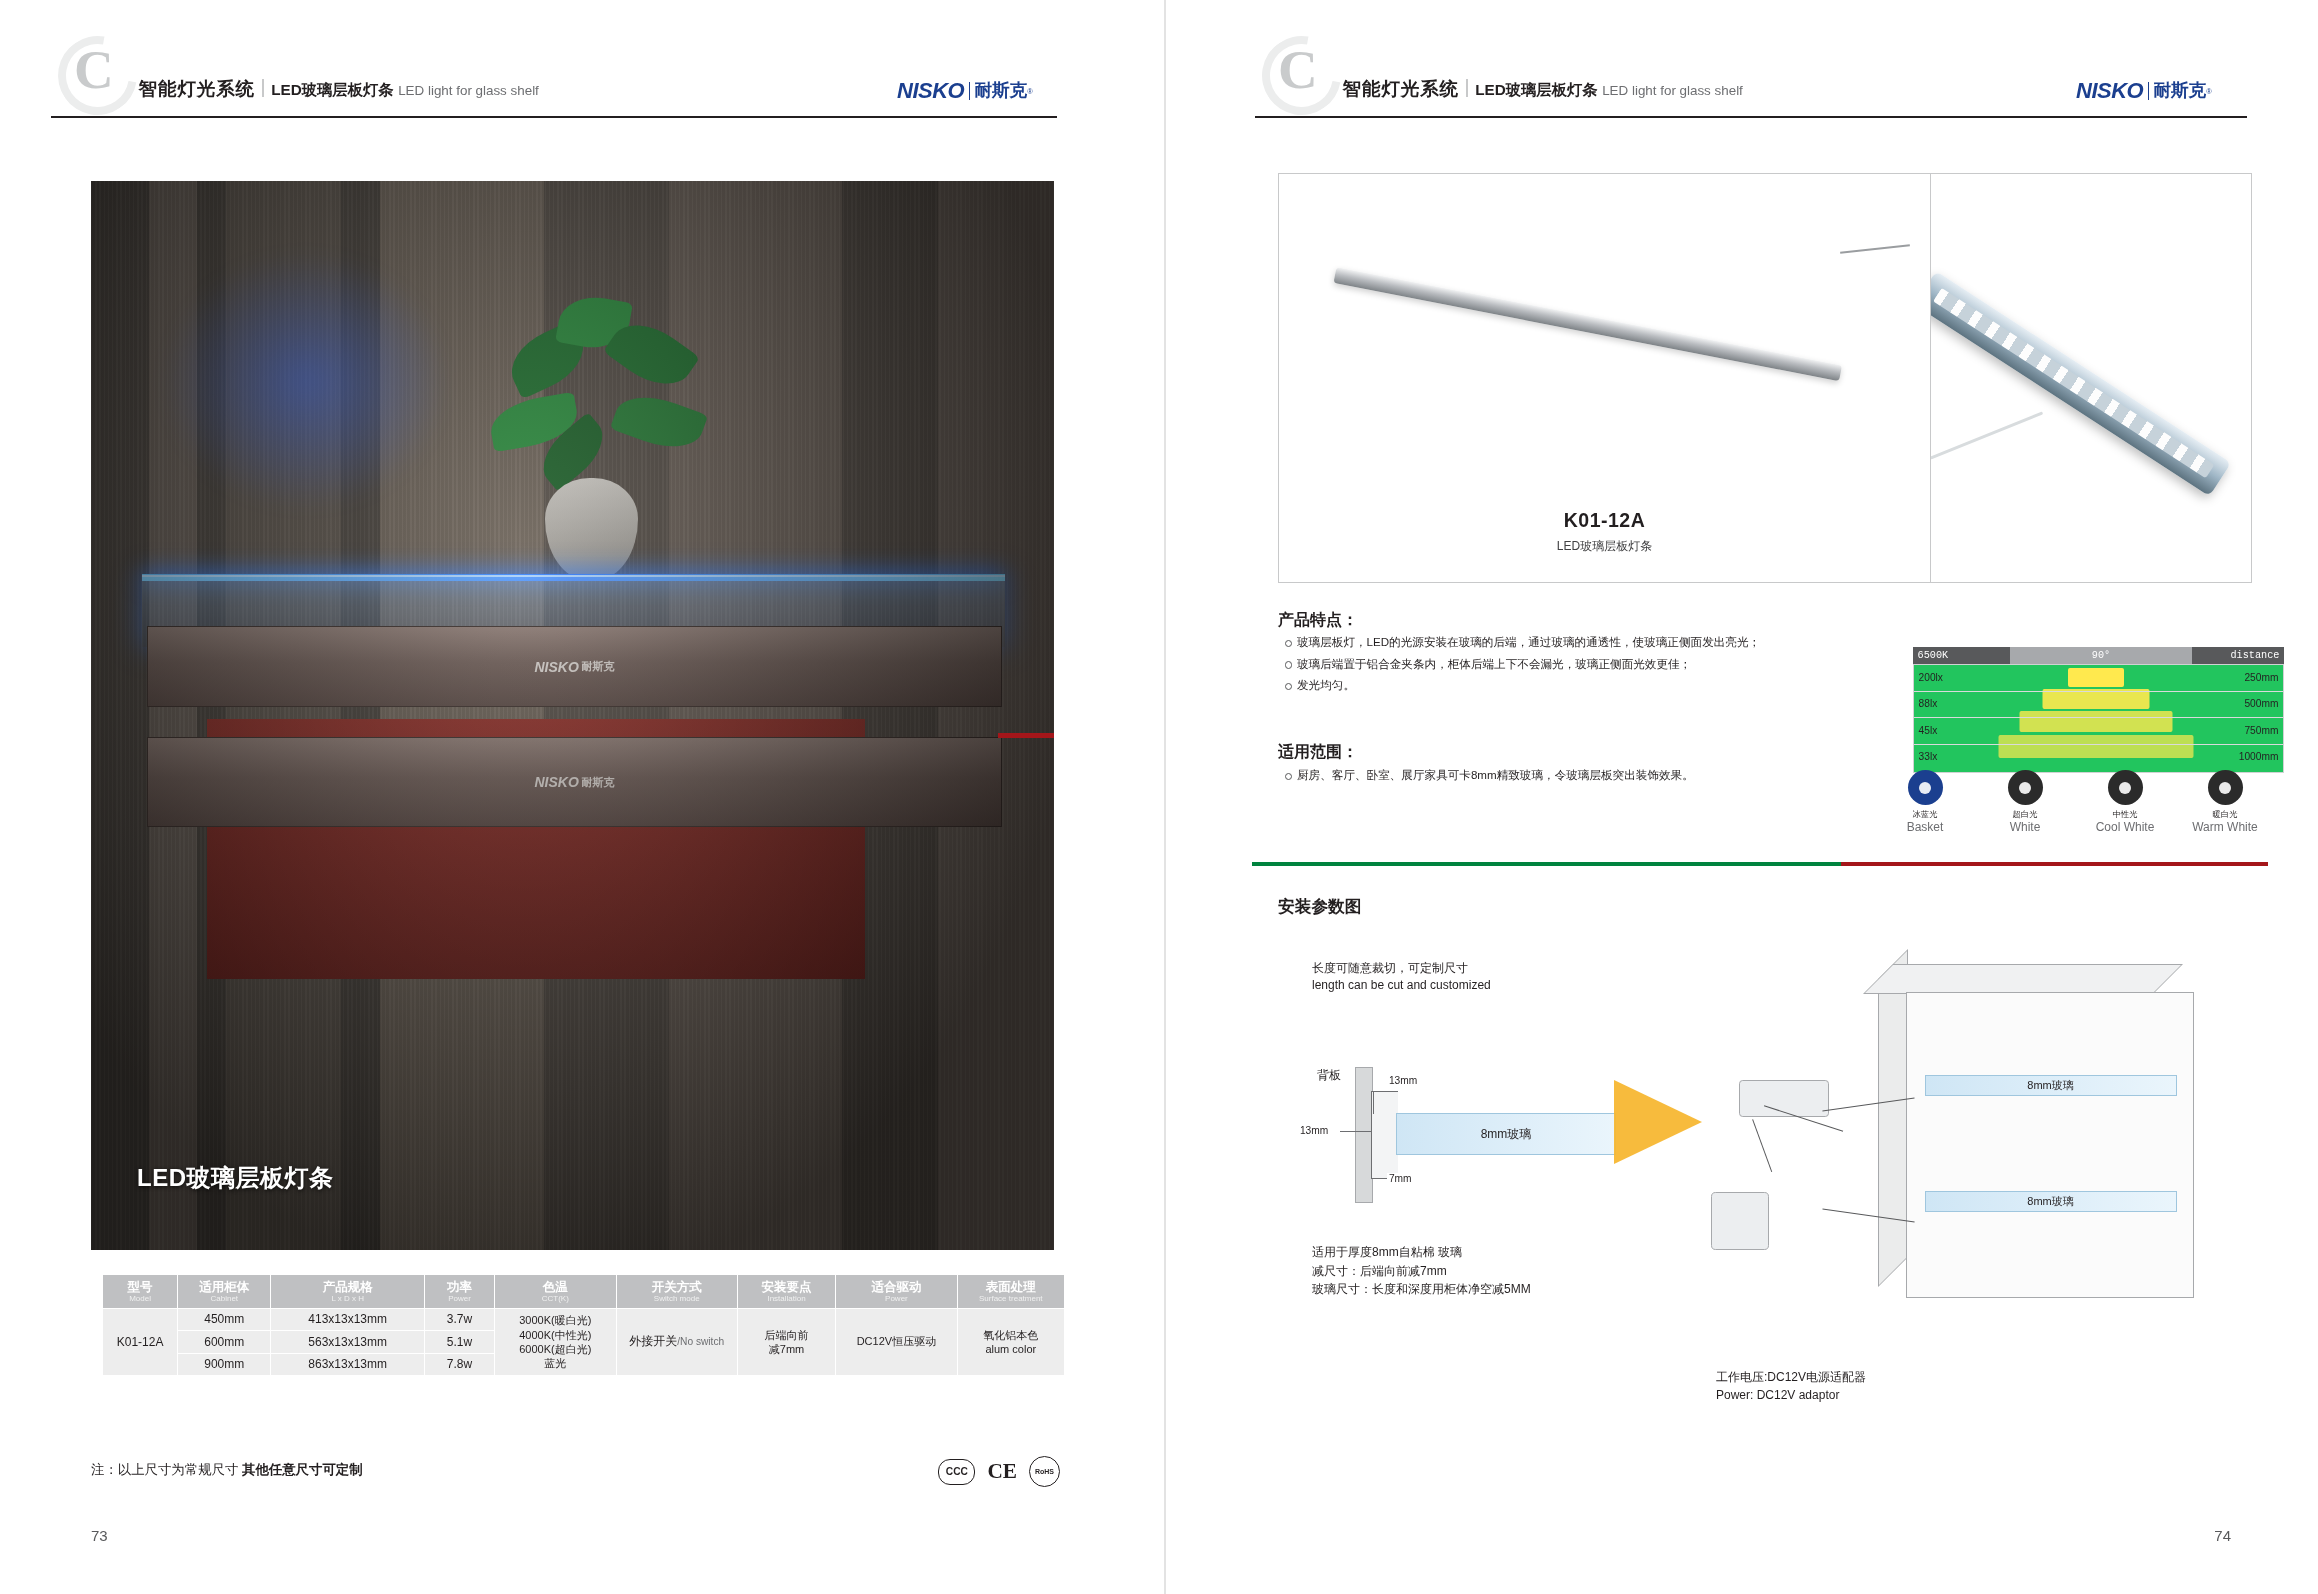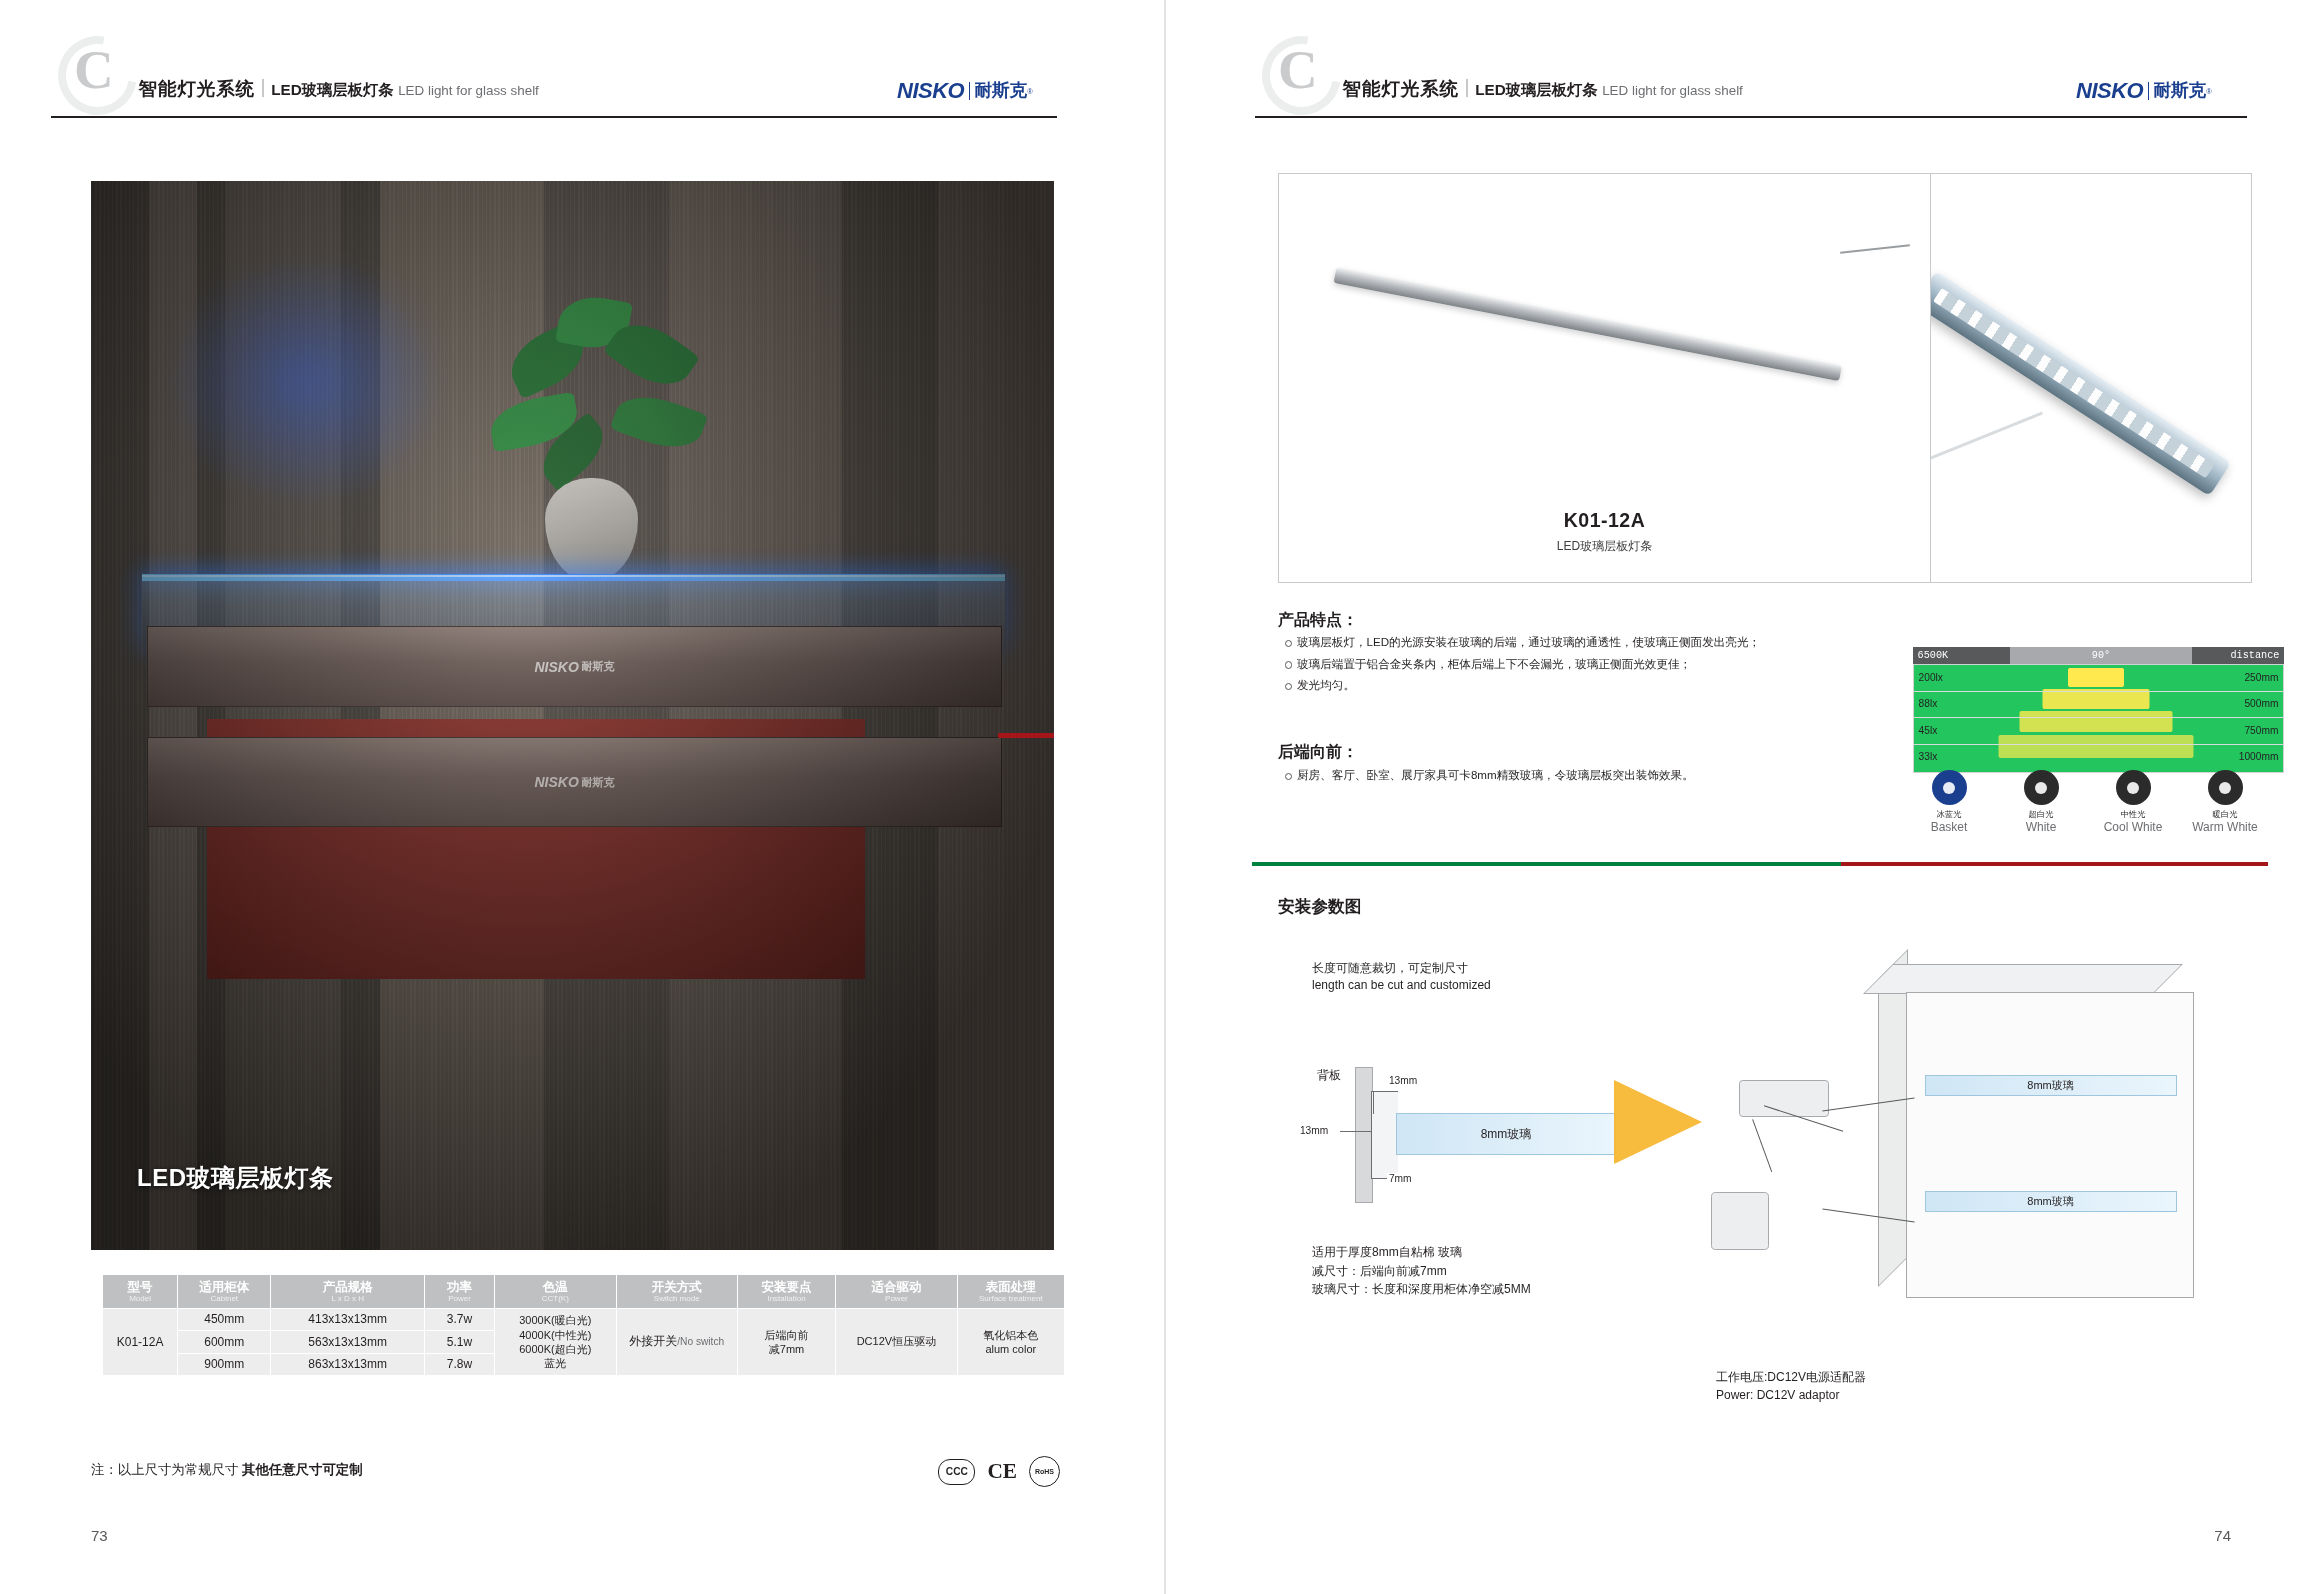--- a/index.html
+++ b/index.html
@@ -87,21 +87,21 @@
   .lux .t1{background:#58595b;width:88px;}
   .lux .t2{background:#a7a9ac;flex:1;text-align:center;}
   .lux .t3{background:#58595b;width:83px;text-align:right;}
   .lux .body{position:relative;height:107px;background:#22c55e;border:0.5px solid #d0d2d3;}
   .lux .row{position:absolute;left:0;right:0;height:26.4px;border-bottom:0.5px solid #d9dadb;font-size:10.2px;}
   .lux .row span.l{position:absolute;left:4.6px;top:7.4px;}
   .lux .row span.r{position:absolute;right:4.6px;top:7.4px;}
   .cone{position:absolute;left:88px;right:93px;top:0;bottom:0;}
   .cone i{position:absolute;left:50%;transform:translateX(-50%);background:#ffe94e;display:block;border-radius:1.9px;}
 
-  .ccts{position:absolute;right:74px;top:770px;display:flex;gap:22px;}
+  .ccts{position:absolute;right:74px;top:770px;display:flex;gap:30px;}
   .cct{width:70px;text-align:center;}
   .cct .dot{width:35px;height:35px;border-radius:50%;margin:0 auto 3.7px;position:relative;}
   .cct .dot:after{content:"";position:absolute;left:50%;top:50%;width:12px;height:12px;margin:-6px 0 0 -6px;border-radius:50%;background:#ffffff;opacity:.9;}
   .cct .cn{font-size:8.3px;}
   .cct .en{font-size:12px;color:#6d6e71;}
 
   
   .inst-title{position:absolute;left:1278px;top:895px;font-size:16.7px;font-weight:bold;}
   .cutnote{position:absolute;left:1312px;top:960px;font-size:12px;line-height:1.45;}
   .wallv{position:absolute;left:1355px;top:1067px;width:16px;height:134px;background:#d7d9da;border:0.9px solid #a7a9ac;}
@@ -310,21 +310,21 @@
     </div>
   </div>
 
   <div style="position:absolute;left:1278px;top:610px;" class="sec-title">产品特点：</div>
   <ul class="feat" style="left:1283px;top:634px;width:723px;padding:0;margin:0;">
     <li>玻璃层板灯，LED的光源安装在玻璃的后端，通过玻璃的通透性，使玻璃正侧面发出亮光；</li>
     <li>玻璃后端置于铝合金夹条内，柜体后端上下不会漏光，玻璃正侧面光效更佳；</li>
     <li>发光均匀。</li>
   </ul>
 
-  <div style="position:absolute;left:1278px;top:742px;" class="sec-title">后端向前：</div>
+  <div style="position:absolute;left:1278px;top:742px;" class="sec-title">适用范围：</div>
   <ul class="feat" style="left:1283px;top:767px;width:723px;padding:0;margin:0;">
     <li>厨房、客厅、卧室、展厅家具可卡8mm精致玻璃，令玻璃层板突出装饰效果。</li>
   </ul>
 
   <div class="lux" style="top:647px;right:50px;">
     <div class="top">
       <div class="t1">6500K</div>
       <div class="t2">90°</div>
       <div class="t3">distance</div>
     </div>

